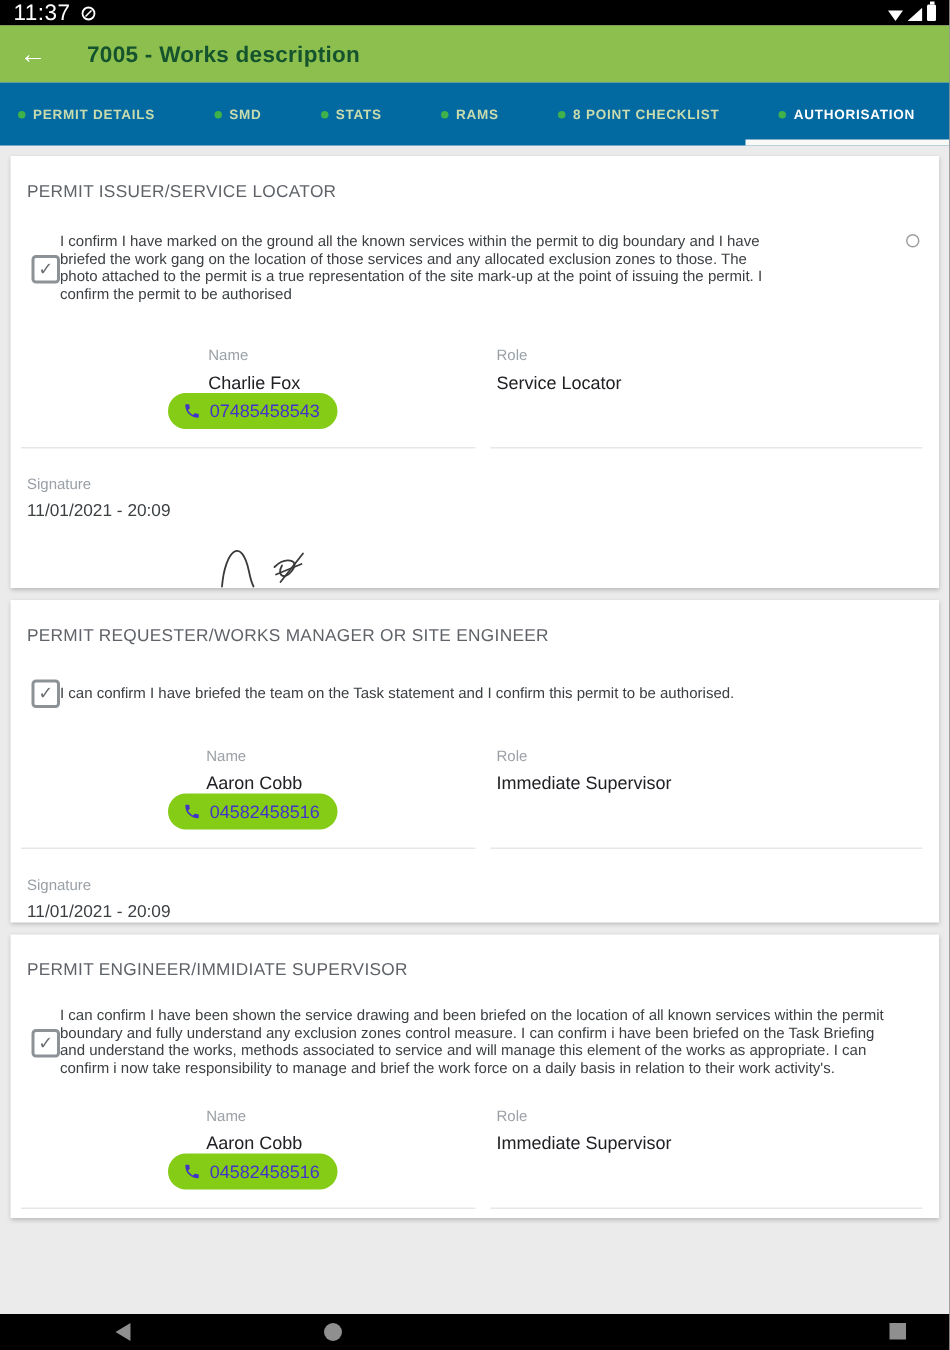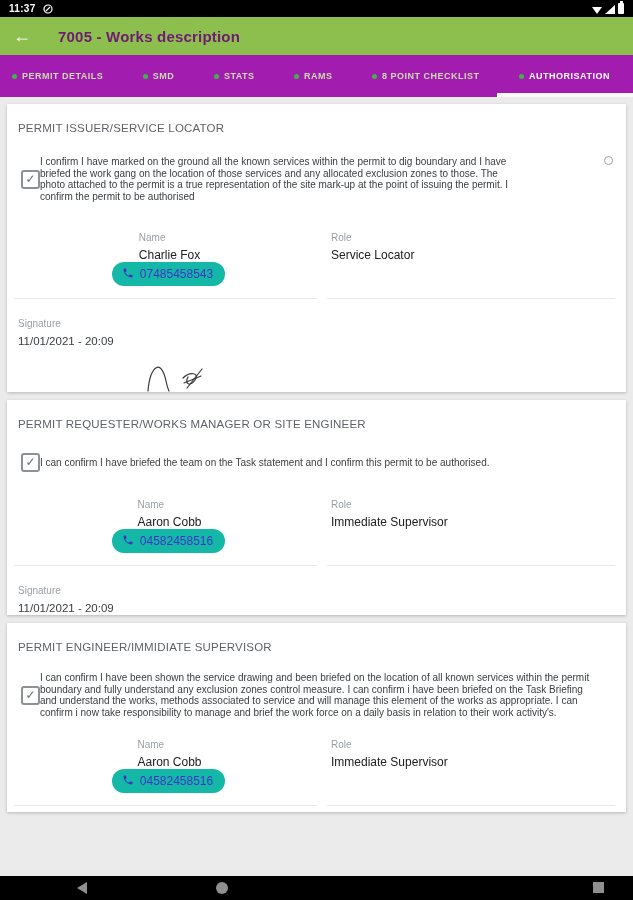--- a/index.html
+++ b/index.html
@@ -3,33 +3,33 @@
 <meta charset="utf-8">
 <style>
   html,body { margin:0; padding:0; background:#555; }
   .screen {
     width:633px; height:900px; position:relative; overflow:hidden;
     background:#ebebeb; font-family:"Liberation Sans", sans-serif;
     margin:0 auto;
   }
   
   .statusbar { height:17px; background:#000; display:flex; align-items:center; padding:0 9px; gap:7px; box-sizing:border-box; }
-  .sb-time { color:#fff; font-size:10px; font-weight:700; letter-spacing:.3px; }
+  .sb-time { color:#fff; font-size:15px; font-weight:400; letter-spacing:.3px; }
   .sb-notif { width:10px; height:10px; display:block; }
   .sb-right { margin-left:auto; display:flex; align-items:flex-end; gap:3px; }
   .ic-wifi { width:10px; height:8px; background:#fff; clip-path:polygon(0 12%,100% 12%,50% 100%); }
   .ic-signal { width:10px; height:9px; background:#fff; clip-path:polygon(100% 0,100% 100%,0 100%); }
   .ic-batt { width:6px; height:11px; background:#fff; border-radius:1px; position:relative; }
   .ic-batt::before { content:""; position:absolute; top:-2px; left:1.5px; width:3px; height:2px; background:#fff; }
   
   .appbar { height:38px; background:#8cbf4d; display:flex; align-items:center; padding:0 13px; }
   .back-btn { color:#fff; font-size:18px; width:26px; line-height:1; cursor:pointer; }
-  .app-title { color:#701a75; font-size:15px; font-weight:700; margin-left:19px; letter-spacing:.2px; }
-  
-  .tabbar { height:42px; background:#a21caf; position:relative; display:flex; align-items:center;
+  .app-title { color:#14532d; font-size:15px; font-weight:700; margin-left:19px; letter-spacing:.2px; }
+  
+  .tabbar { height:42px; background:#0369a1; position:relative; display:flex; align-items:center;
             justify-content:space-between; padding:0 23px 0 12px; box-sizing:border-box; }
   .tab { display:flex; align-items:center; gap:5px; cursor:pointer; }
   .tab .dot { width:5px; height:5px; border-radius:50%; background:#3fb24b; flex:none; }
   .tab .tlabel { font-size:9px; font-weight:700; letter-spacing:.5px; color:#c9dcae; white-space:nowrap; }
   .tab.selected .tlabel { color:#ffffff; }
   .tab-indicator { position:absolute; left:497px; right:0; bottom:0; height:4px; background:#faf9f6; }
   
   .content { height:779px; background:#ebebeb; padding-top:7px; box-sizing:border-box; overflow:hidden; }
   .card { background:#fff; margin:0 7px 8px; border-radius:0; box-shadow:0 1px 3px rgba(0,0,0,.22);
           padding:0 11px; box-sizing:border-box; position:relative; }
@@ -50,21 +50,21 @@
   .info-dot { position:absolute; right:2px; top:0; width:7px; height:7px; border:1px solid #9e9e9e; border-radius:50%; }
   .fields { display:flex; }
   .c1 .fields { margin-top:30px; }
   .c2 .fields { margin-top:27px; }
   .c3 .fields { margin-top:21px; }
   .fcol { border-bottom:1px solid #e7e7e7; padding-bottom:12px; box-sizing:border-box;flex-direction:column; }
   .fcol.left { width:303px; display:flex; align-items:center; justify-content:space-between; margin-left:-4px; padding-left:8px; }
   .fcol.right { flex:1; margin-left:10px; padding-left:4px; }
   .flabel { font-size:10px; color:#9aa0a6; }
   .fvalue { font-size:12px; color:#202124; margin-top:5px; }
-  .pill { display:flex; align-items:flex-start; gap:6px; background:#14b8a6; border-radius:14px;
+  .pill { display:flex; align-items:center; gap:6px; background:#84cc16; border-radius:14px;
           padding:5px 12px 5px 10px; margin-right:2px; cursor:pointer; }
   .pill .pnum { font-size:12px; color:#4433c9; }
   .sig { margin-top:19px; }
   .sig-date { font-size:11.5px; color:#3c4043; margin-top:6px; }
   .sig-draw { display:block; margin:4px 0 0 122px; }
   .c2 .sig-draw { margin:2px 0 0 102px; }
   
   .navbar { position:absolute; left:0; right:0; bottom:0; height:24px; background:#000; }
   .nav-back { position:absolute; left:77px; top:6px; width:0; height:0; cursor:pointer;
               border-top:6px solid transparent; border-bottom:6px solid transparent; border-right:10px solid #8f8f8f; }

